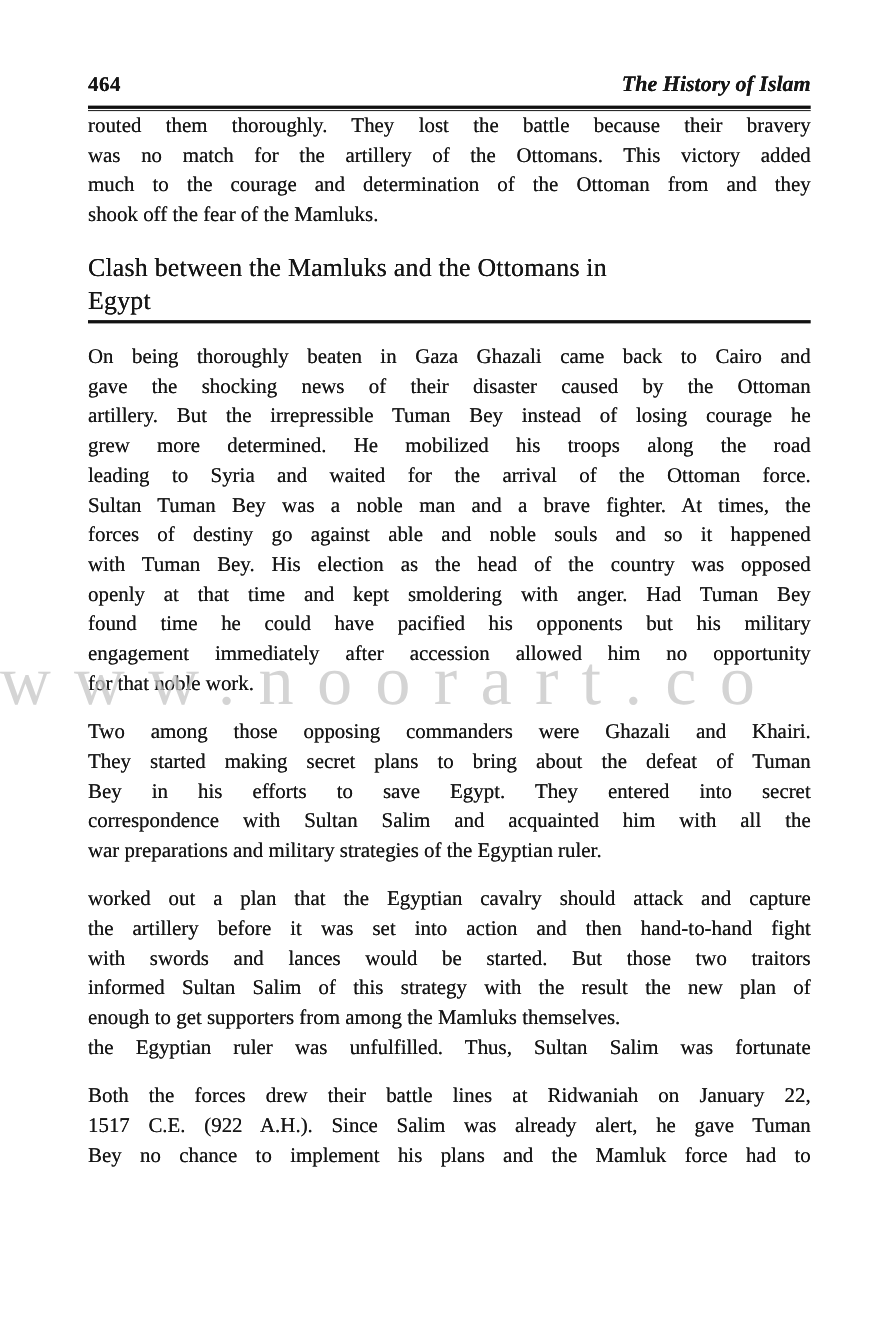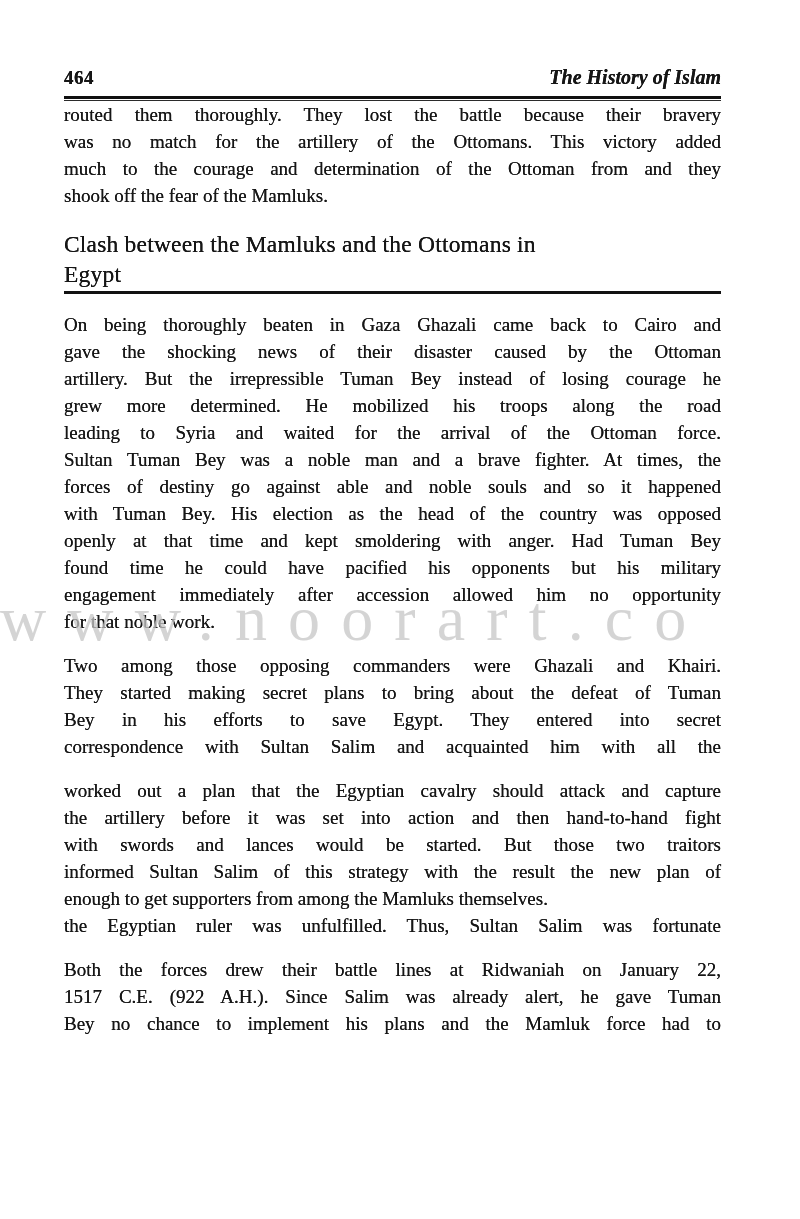--- a/index.html
+++ b/index.html
@@ -6,21 +6,21 @@
   .page{
     position:relative;
     width:800px;height:1219px;
     background:#ffffff;
     overflow:hidden;
     font-family:"Liberation Serif", serif;
     color:#161616;
   }
   .content{
     position:absolute;
-    left:64px; top:66px;
+    left:80px; top:66px;
     width:657px;
   }
   
   .running-header{
     display:flex;
     justify-content:space-between;
     align-items:baseline;
   }
   .page-number{
     font-weight:bold;
@@ -130,20 +130,21 @@
         <div class="line">found time he could have pacified his opponents but his military</div>
         <div class="line">engagement immediately after accession allowed him no opportunity</div>
         <div class="line line-last">for that noble work.</div>
       </div>
 
     <div class="para">
         <div class="line">Two among those opposing commanders were Ghazali and Khairi.</div>
         <div class="line">They started making secret plans to bring about the defeat of Tuman</div>
         <div class="line">Bey in his efforts to save Egypt. They entered into secret</div>
         <div class="line">correspondence with Sultan Salim and acquainted him with all the</div>
+        <div class="line line-last">war preparations and military strategies of the Egyptian ruler.</div>
       </div>
 
     <div class="para">
         <div class="line">worked out a plan that the Egyptian cavalry should attack and capture</div>
         <div class="line">the artillery before it was set into action and then hand-to-hand fight</div>
         <div class="line">with swords and lances would be started. But those two traitors</div>
         <div class="line">informed Sultan Salim of this strategy with the result the new plan of</div>
         <div class="line line-last">enough to get supporters from among the Mamluks themselves.</div>
         <div class="line">the Egyptian ruler was unfulfilled. Thus, Sultan Salim was fortunate</div>
       </div>

